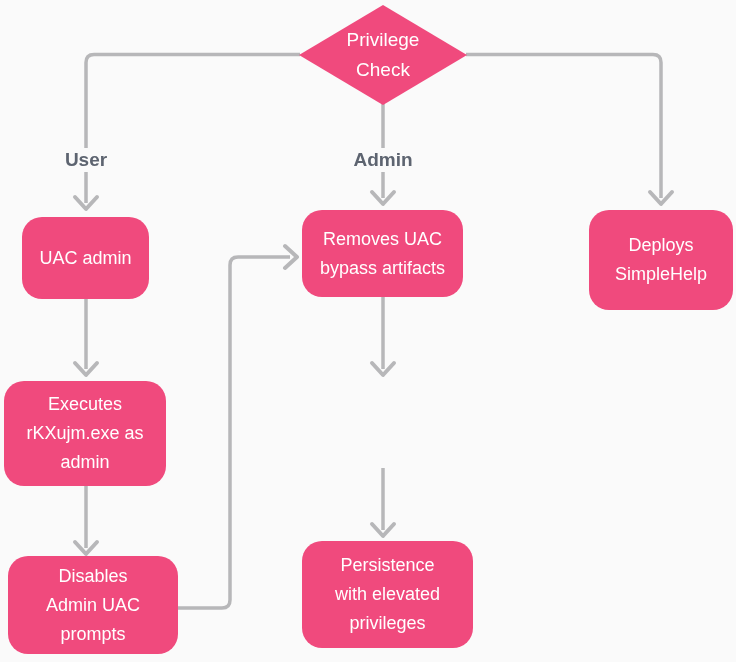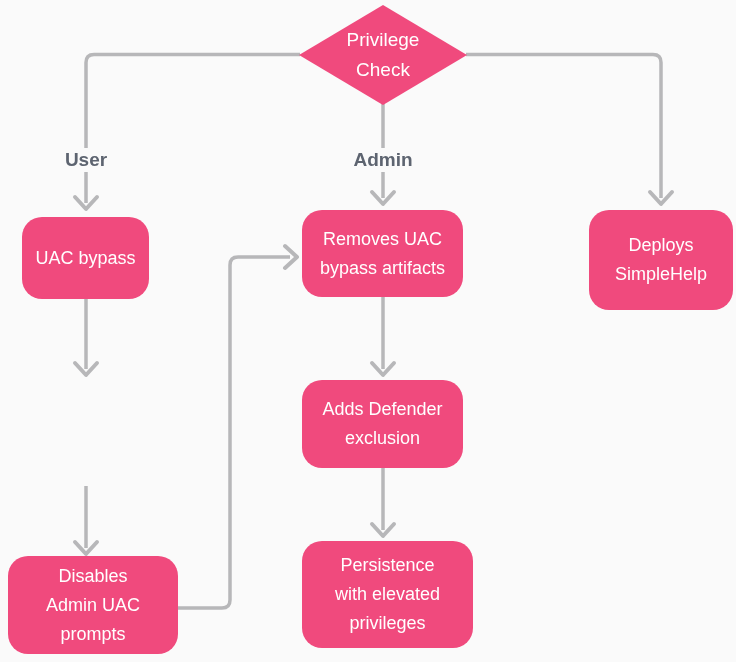--- a/index.html
+++ b/index.html
@@ -115,27 +115,28 @@
 
     <polygon class="diamond-shape" points="383,5 467,55 383,105 299,55"></polygon>
   </svg>
 
   <div class="diamond-label">Privilege
 Check</div>
 
   <div class="branch-label" style="left:86px; top:148px">User</div>
   <div class="branch-label" style="left:383px; top:148px">Admin</div>
 
-  <div class="node" style="left:22px; top:217px; width:127px; height:82px">UAC bypass</div>
+  <div class="node" style="left:22px; top:217px; width:127px; height:82px">UAC admin</div>
+  <div class="node" style="left:4px; top:381px; width:162px; height:105px">Executes
+rKXujm.exe as
+admin</div>
   <div class="node" style="left:8px; top:556px; width:170px; height:98px">Disables
 Admin UAC
 prompts</div>
   <div class="node" style="left:302px; top:210px; width:161px; height:87px">Removes UAC
 bypass artifacts</div>
-  <div class="node" style="left:302px; top:380px; width:161px; height:88px">Adds Defender
-exclusion</div>
   <div class="node" style="left:302px; top:541px; width:171px; height:107px">Persistence
 with elevated
 privileges</div>
   <div class="node" style="left:589px; top:210px; width:144px; height:100px">Deploys
 SimpleHelp</div>
 
 </div>
 
 </body></html>

